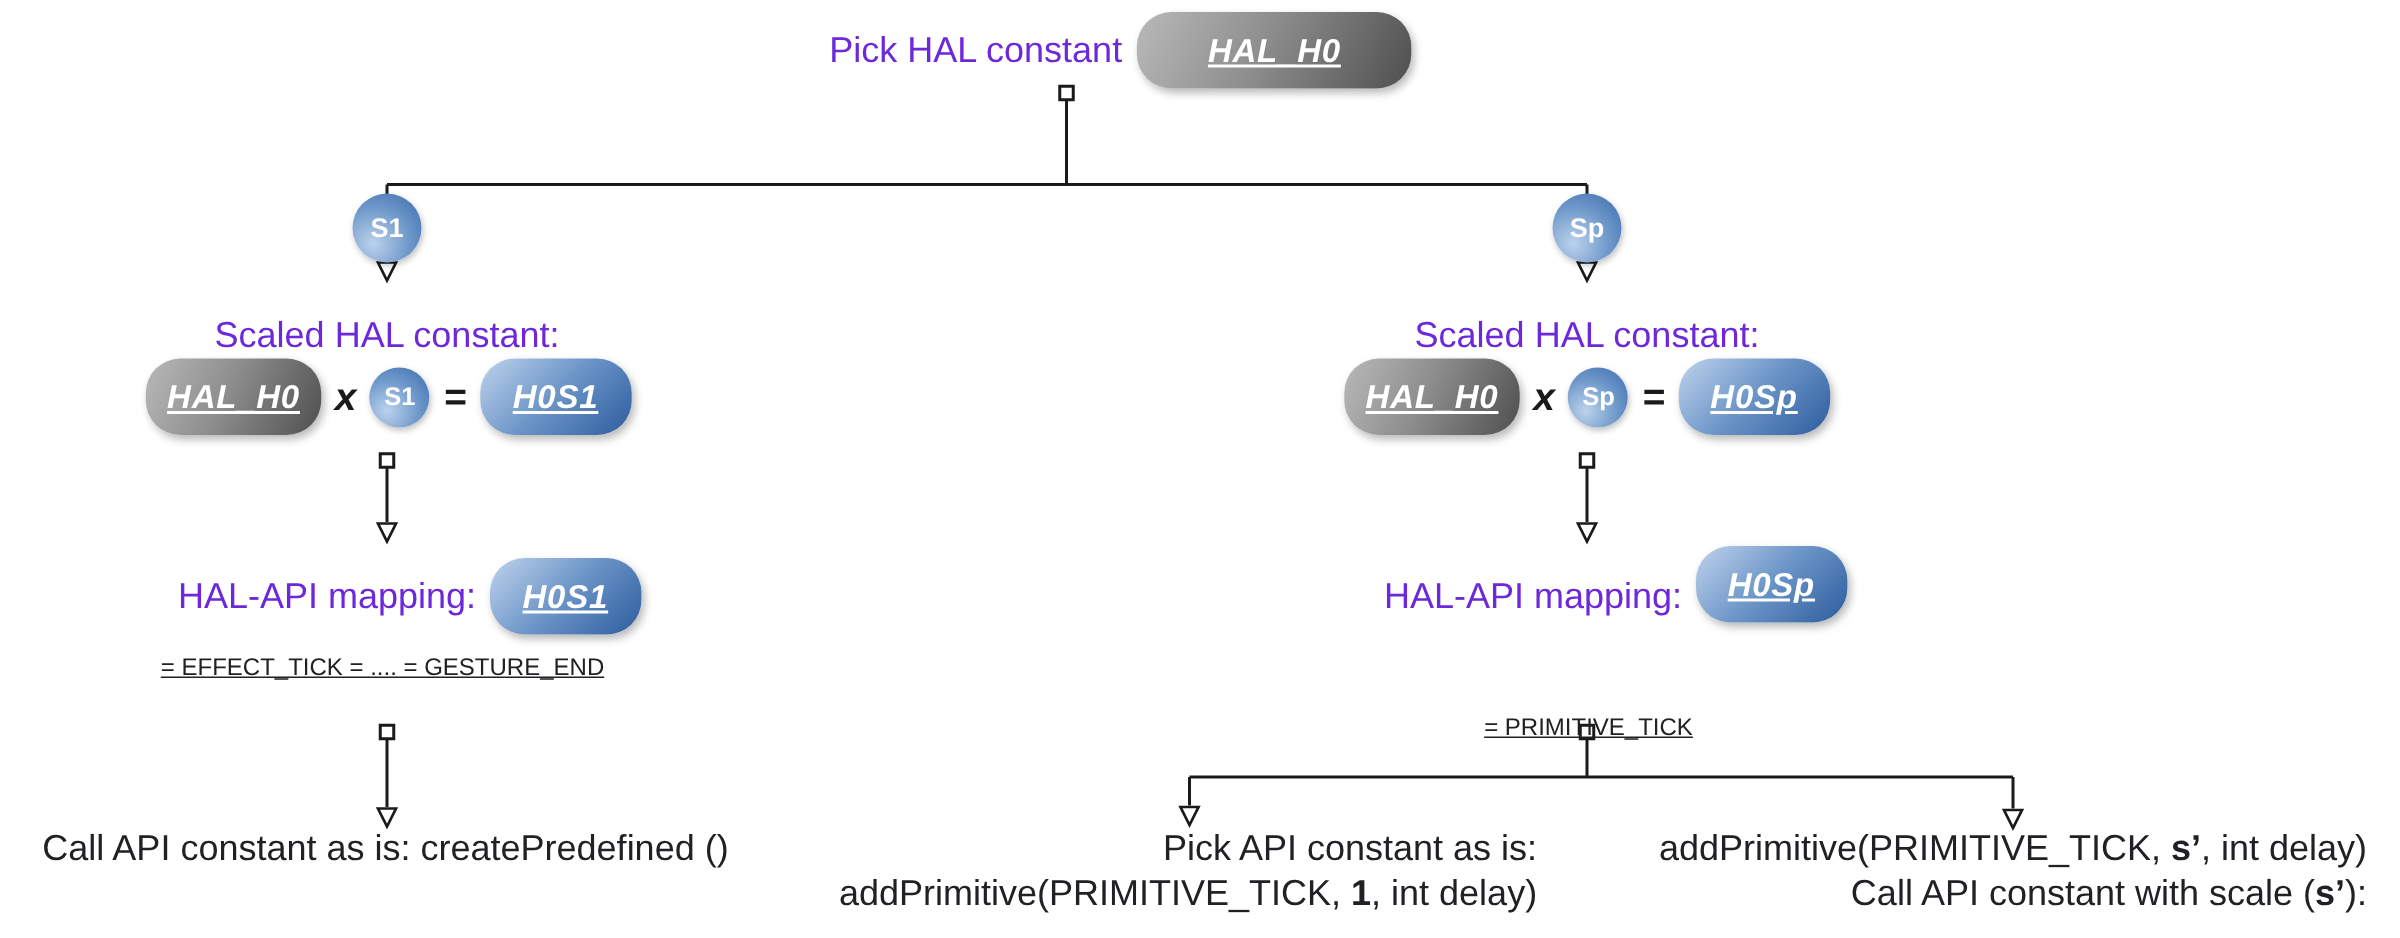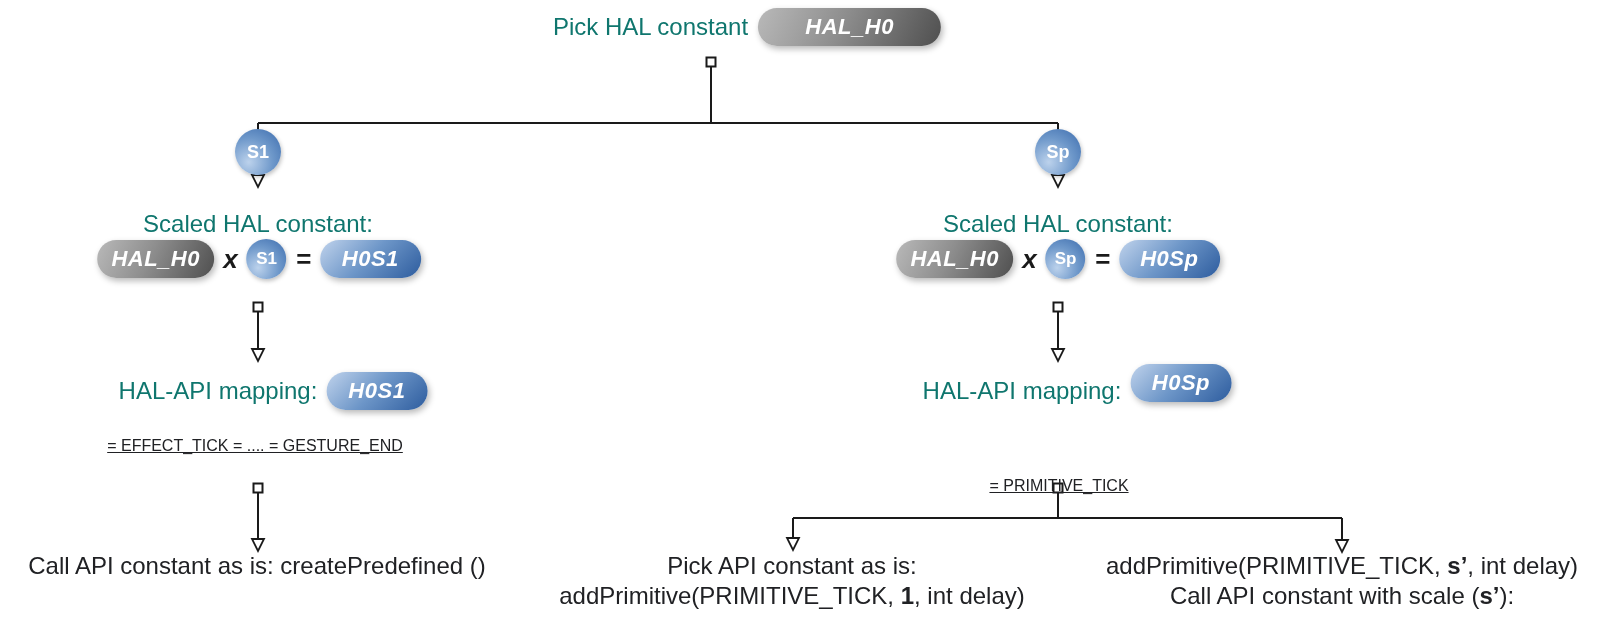--- a/index.html
+++ b/index.html
@@ -8,45 +8,46 @@
     width:1600px;height:625px;
     background:#ffffff;
     font-family:"Liberation Sans","DejaVu Sans",sans-serif;
     color:#202124;
     overflow:hidden;
   }
   .connectors{position:absolute;left:0;top:0;z-index:1;}
   .node{position:absolute;z-index:2;}
   .centered{transform:translateX(-50%);}
   .row{display:flex;align-items:center;}
-  .label{font-size:24px;color:#0f766e;white-space:nowrap;}
+  .label{font-size:24px;color:#6d28d9;white-space:nowrap;}
   .pill{
     display:flex;align-items:center;justify-content:center;
-    height:38px;border-radius:23px;
+    height:51px;border-radius:23px;
     color:#ffffff;font-weight:bold;font-style:italic;font-size:22px;
     letter-spacing:.5px;white-space:nowrap;
     box-shadow:2px 3px 6px rgba(0,0,0,.28);
+    text-decoration:underline;
   }
   .pill-gray{background:linear-gradient(115deg,#b9b9b9 0%,#8e8e8e 45%,#4f4f4f 100%);}
   .pill-blue{background:linear-gradient(135deg,#c0d3ec 0%,#6d96c8 48%,#2d5c9e 100%);}
   .pill-lg{width:183px;}
   .pill-md{width:117px;}
   .pill-sm{width:101px;}
   .circle{
     display:flex;align-items:center;justify-content:center;
     border-radius:50%;
     color:#ffffff;font-weight:bold;font-size:17px;
     background:radial-gradient(circle at 30% 72%,#bcd2ec 0%,#6e98ca 52%,#3a6aac 100%);
     box-shadow:1px 2px 4px rgba(0,0,0,.25);
   }
   .circle-row{width:40px;height:40px;}
   .circle-badge{width:46px;height:46px;font-size:18px;}
   .op{font-size:26px;font-weight:bold;font-style:italic;color:#1a1a1a;padding:0 2px;}
   .eqline{font-size:16px;white-space:nowrap;text-decoration:underline;}
-  .leaf{font-size:24px;line-height:30px;text-align:center;white-space:nowrap;}
+  .leaf{font-size:24px;line-height:30px;text-align:right;white-space:nowrap;}
   .formula-row{gap:7px;}
   .mapping-row{gap:9px;}
   .raised{transform:translateY(-8px);}
 </style>
 </head>
 <body>
 
 <div class="canvas">
 
   <svg class="connectors" width="1600" height="625" viewBox="0 0 1600 625">

